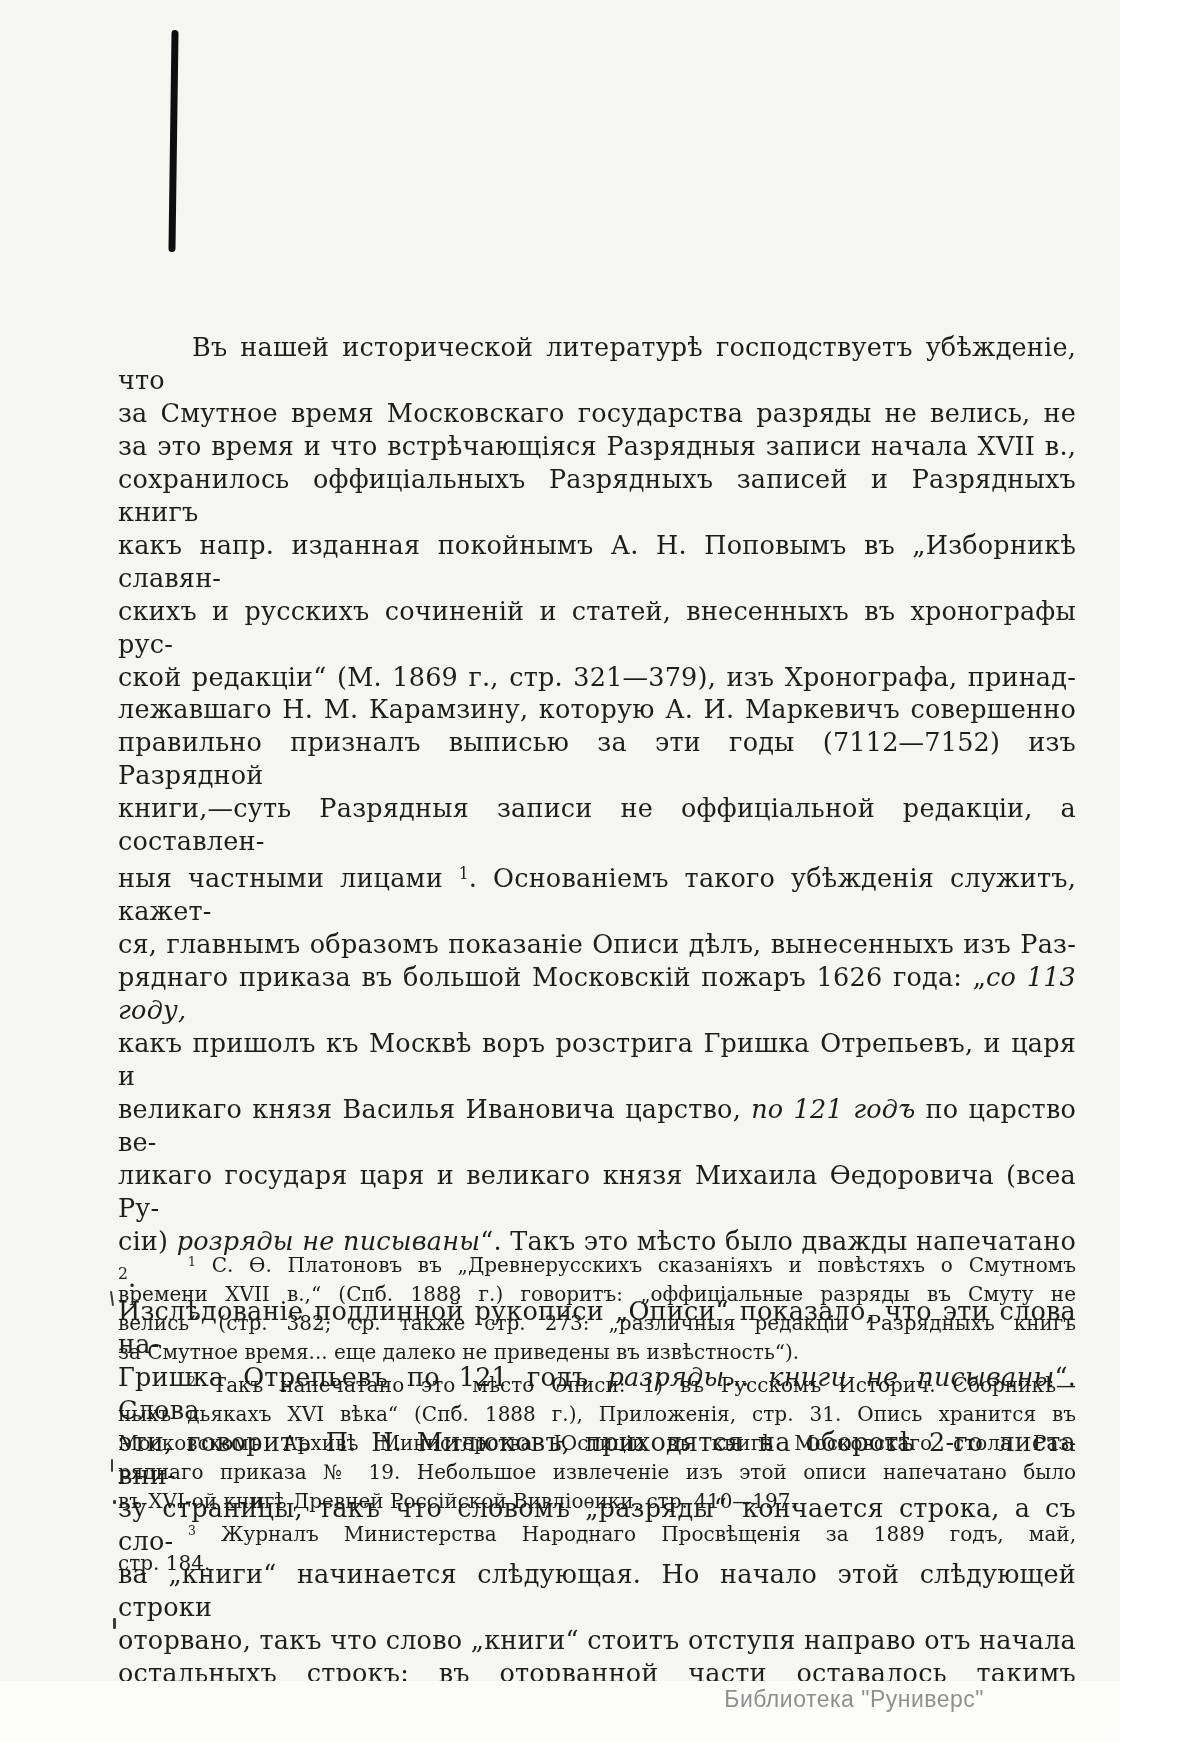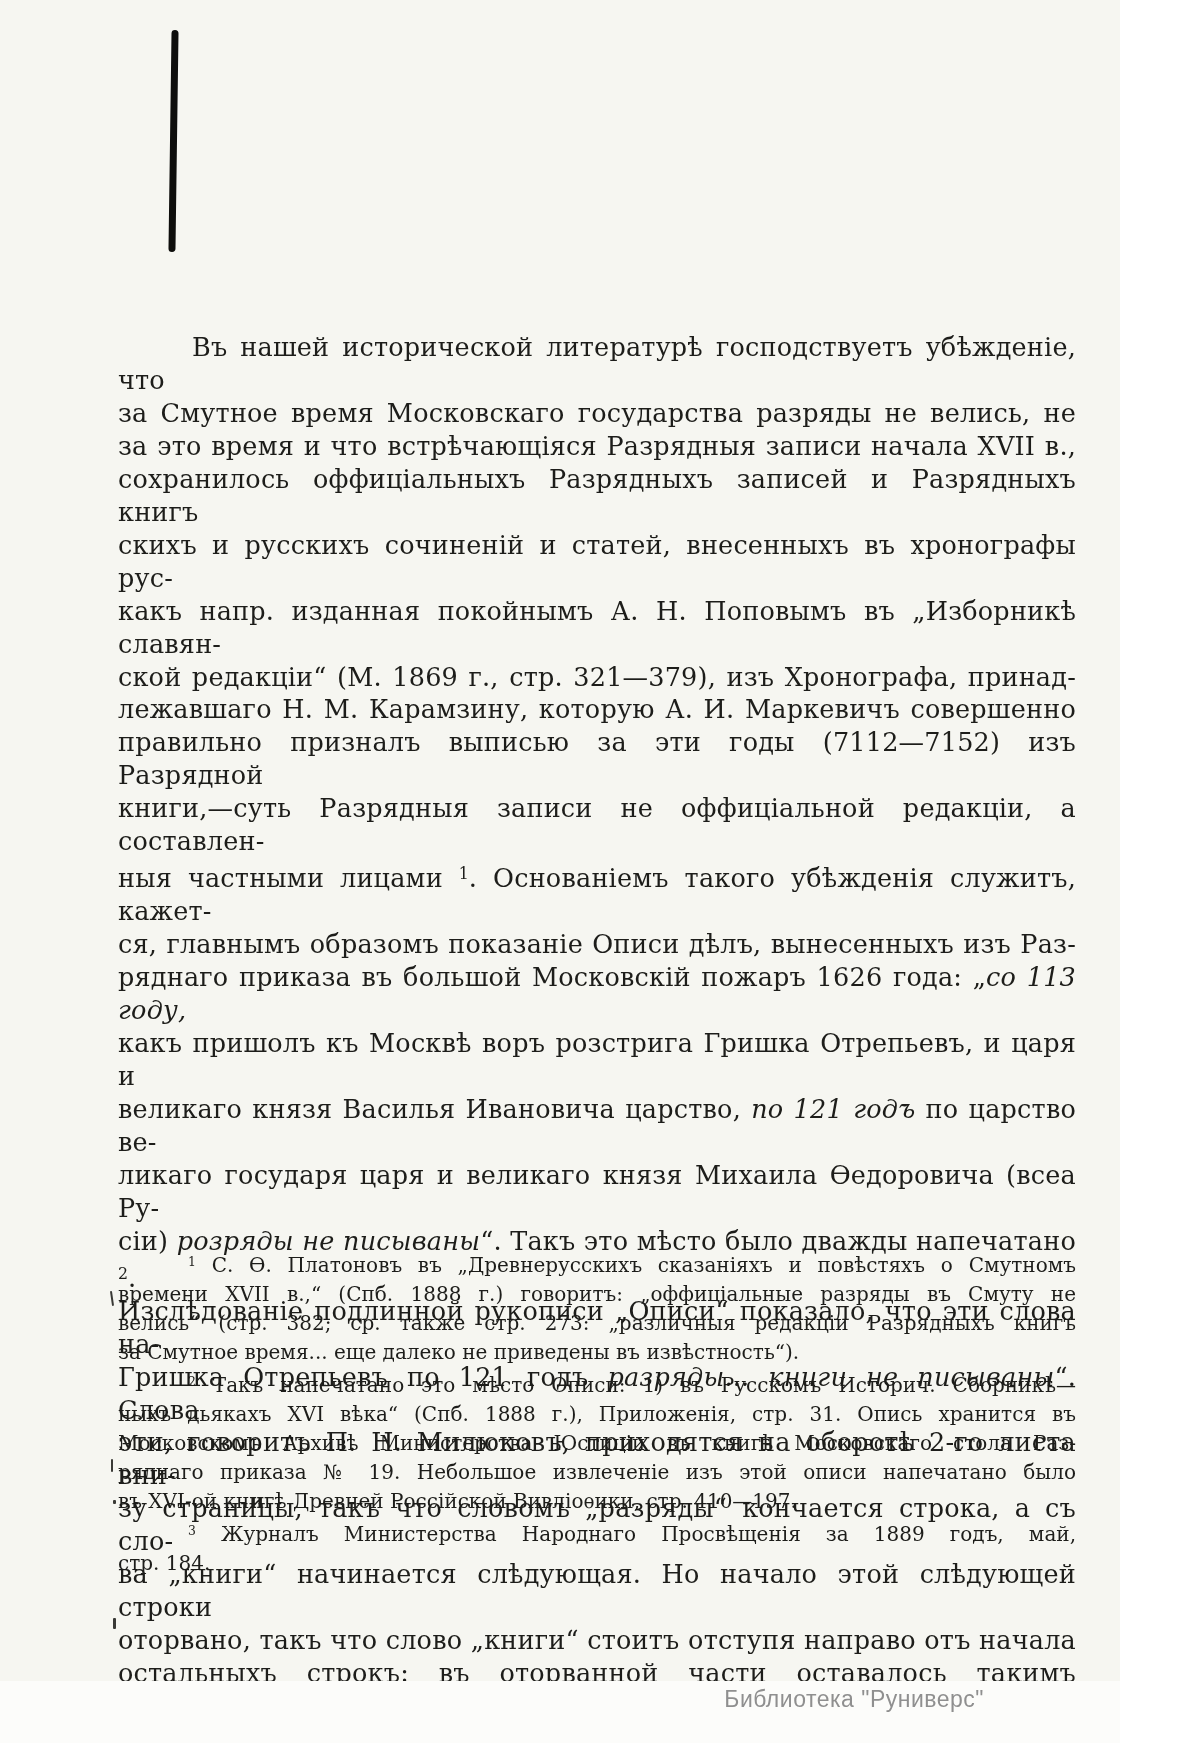--- a/index.html
+++ b/index.html
@@ -95,22 +95,22 @@
   <div class="margin-mark mm1"></div>
   <div class="margin-mark mm2"></div>
   <div class="margin-mark mm3"></div>
   <div class="margin-mark mm4"></div>
 
   <div class="main-text">
       <div class="tline indent"><span>Въ нашей исторической литературѣ господствуетъ убѣжденіе, что</span></div>
       <div class="tline"><span>за Смутное время Московскаго государства разряды не велись, не</span></div>
       <div class="tline"><span>за это время и что встрѣчающіяся Разрядныя записи начала XVII в.,</span></div>
       <div class="tline"><span>сохранилось оффиціальныхъ Разрядныхъ записей и Разрядныхъ книгъ</span></div>
+      <div class="tline"><span>какъ напр. изданная покойнымъ А. Н. Поповымъ въ „Изборникѣ славян-</span></div>
       <div class="tline"><span>скихъ и русскихъ сочиненій и статей, внесенныхъ въ хронографы рус-</span></div>
-      <div class="tline"><span>какъ напр. изданная покойнымъ А. Н. Поповымъ въ „Изборникѣ славян-</span></div>
       <div class="tline"><span>ской редакціи“ (М. 1869 г., стр. 321—379), изъ Хронографа, принад-</span></div>
       <div class="tline"><span>лежавшаго Н. М. Карамзину, которую А. И. Маркевичъ совершенно</span></div>
       <div class="tline"><span>правильно призналъ выписью за эти годы (7112—7152) изъ Разрядной</span></div>
       <div class="tline"><span>книги,—суть Разрядныя записи не оффиціальной редакціи, а составлен-</span></div>
       <div class="tline"><span>ныя частными лицами </span><span class="s-sup">1</span><span>. Основаніемъ такого убѣжденія служитъ, кажет-</span></div>
       <div class="tline"><span>ся, главнымъ образомъ показаніе Описи дѣлъ, вынесенныхъ изъ Раз-</span></div>
       <div class="tline"><span>ряднаго приказа въ большой Московскій пожаръ 1626 года: „</span><span class="s-i">со 113 году,</span></div>
       <div class="tline"><span>какъ пришолъ къ Москвѣ воръ розстрига Гришка Отрепьевъ, и царя и</span></div>
       <div class="tline"><span>великаго князя Василья Ивановича царство, </span><span class="s-i">по 121 годъ</span><span> по царство ве-</span></div>
       <div class="tline"><span>ликаго государя царя и великаго князя Михаила Ѳедоровича (всеа Ру-</span></div>

